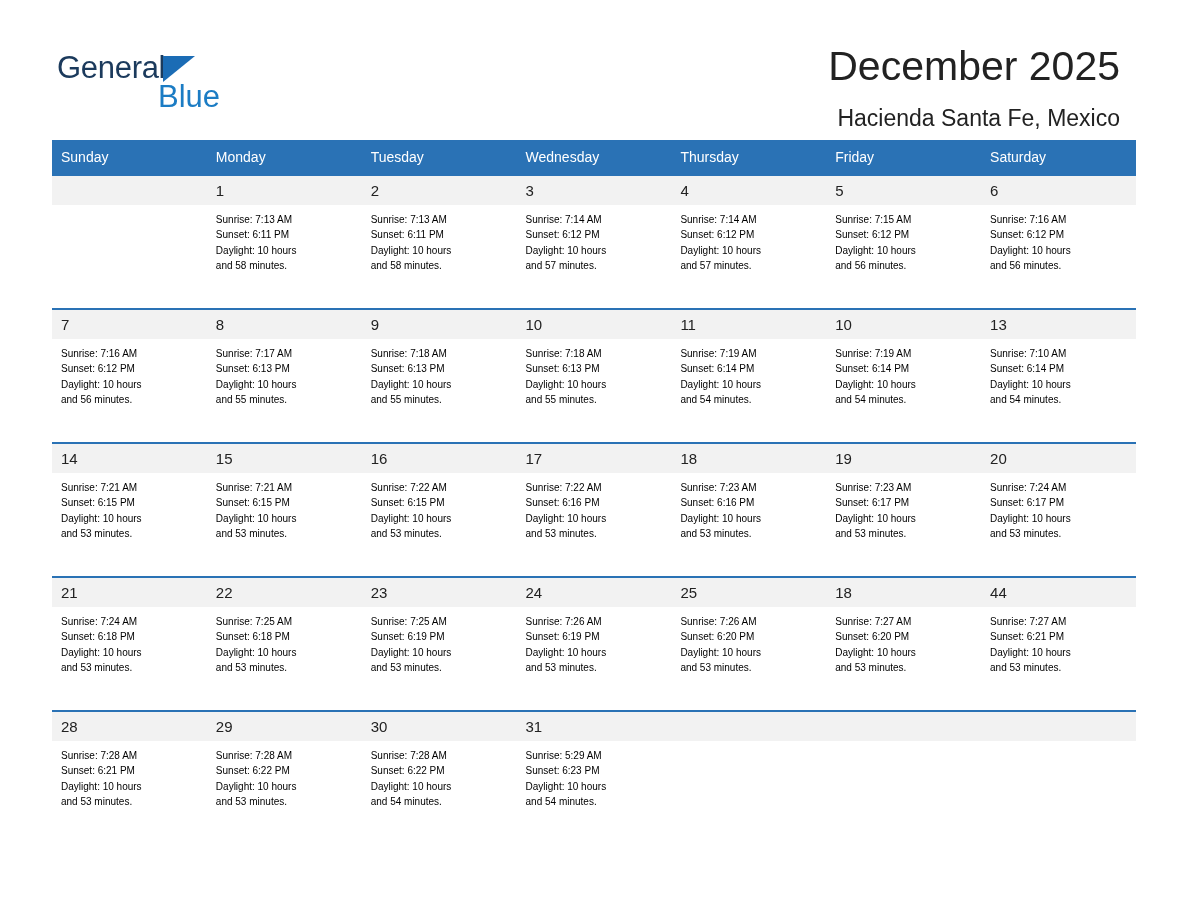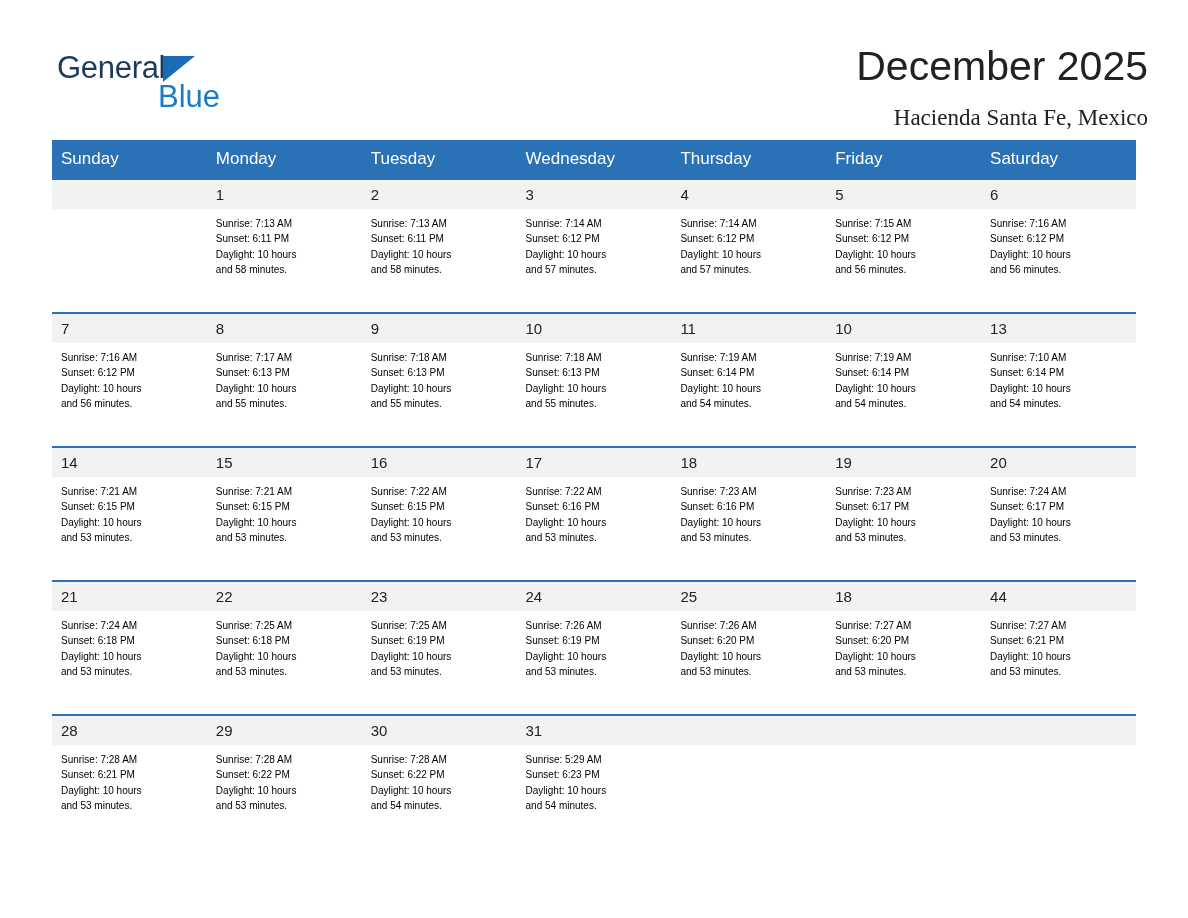--- a/index.html
+++ b/index.html
@@ -47,49 +47,48 @@
   }
   .logo-blue {
     font-size: 31px;
     color: #1b7cc4;
     display: block;
     margin-top: -2px;
     margin-left: 101px;
   }
   .title-block {
     position: absolute;
-    right: 40px;
+    right: 68px;
     top: 44px;
     text-align: right;
   }
   .month-title {
     font-size: 41px;
     color: #222222;
     line-height: 1.1;
     font-weight: normal;
     margin: 0;
   }
   .location {
     font-size: 23px;
     color: #222222;
     margin-top: 16px;
-    font-family: Liberation Serif, serif;
   }
   
   .calendar {
     margin: 0 52px;
     width: 1084px;
     border-collapse: collapse;
     table-layout: fixed;
   }
   .calendar th {
     background: #2a72b5;
     color: #ffffff;
     font-weight: normal;
-    font-size: 17px;
+    font-size: 14px;
     text-align: left;
     padding: 9px 0 9px 9px;
     height: 31px;
     border: none;
   }
   .calendar td {
     vertical-align: top;
     width: 154.8px;
     padding: 0;
     border: none;

